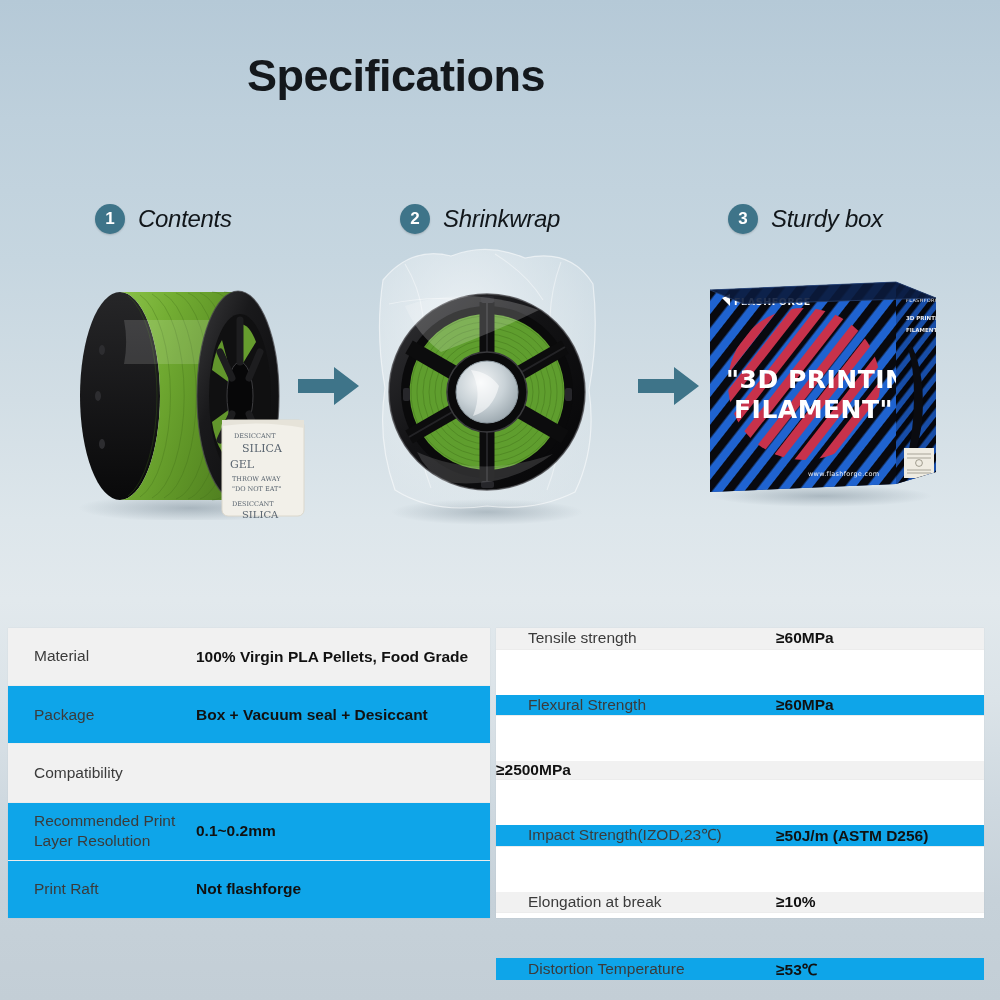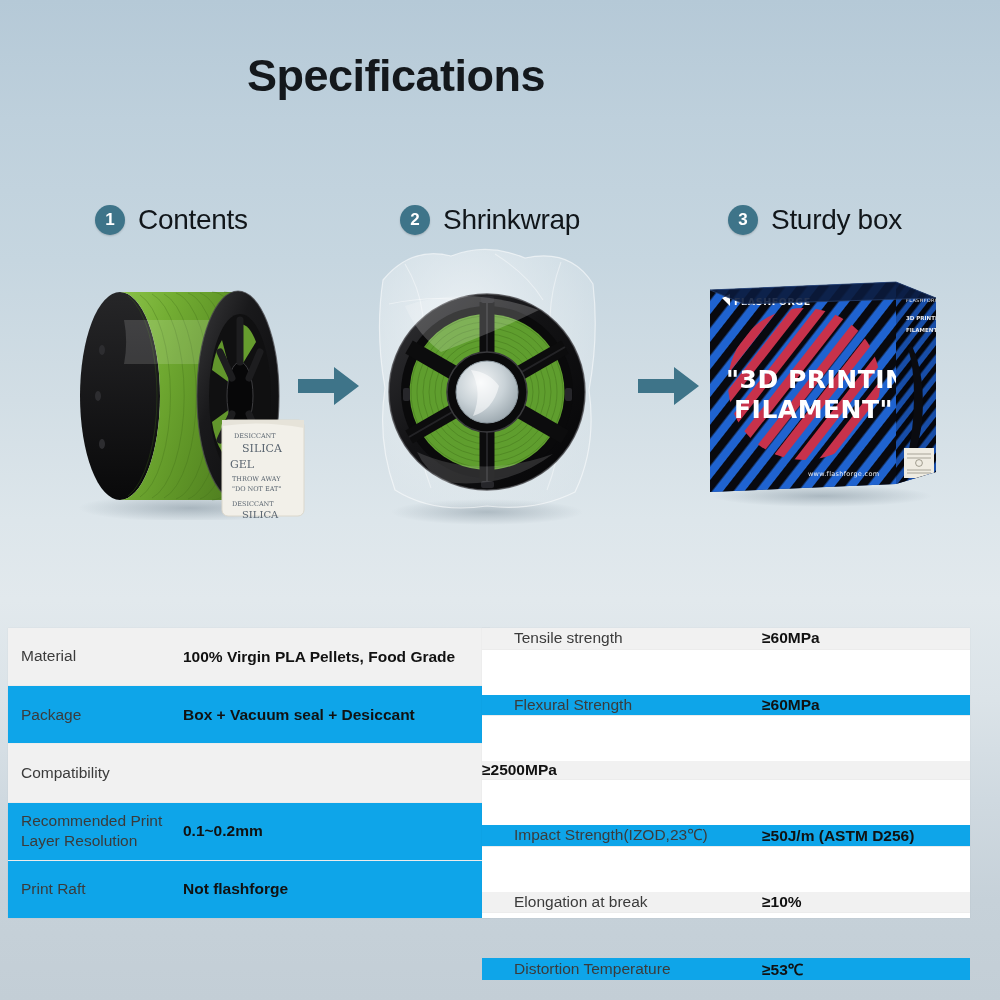--- a/index.html
+++ b/index.html
@@ -59,23 +59,24 @@
     background: #3e7489;
     color: #ffffff;
     font-size: 17px;
     font-weight: bold;
     display: flex;
     align-items: center;
     justify-content: center;
     box-shadow: 0 1px 2px rgba(0,0,0,0.18);
   }
   .step-label {
-    font-size: 28px;
+    font-size: 24px;
     color: #11161a;
     letter-spacing: -0.3px;
+    font-style: italic;
   }
   #step-head-1 { left: 95px;  top: 204px; }
   #step-head-2 { left: 400px; top: 204px; }
   #step-head-3 { left: 728px; top: 204px; }
 
   
   .arrow {
     position: absolute;
     width: 62px;
     height: 40px;
@@ -99,21 +100,21 @@
   .spec-table {
     position: absolute;
     top: 628px;
     height: 290px;
     background: #ffffff;
     display: flex;
     flex-direction: column;
     box-shadow: 0 0 1px rgba(0,0,0,0.10);
   }
   #spec-table-left  { left: 8px;   width: 482px; }
-  #spec-table-right { left: 482px; width: 488px; gap: 45px; }
+  #spec-table-right { left: 496px; width: 488px; gap: 45px; }
 
   .spec-row {
     flex: 1;
     display: flex;
     align-items: center;
     background: #0ea5e9;
     border-bottom: 1px solid #ececec;
   }
   .spec-row.alt { background: #f1f1f1; }
   .spec-row:last-child { border-bottom: none; justify-content: space-between; }
@@ -123,21 +124,21 @@
     color: #3b3b3b;
     line-height: 1.33;
     flex: 0 0 auto;
   }
   .spec-val {
     font-size: 15.5px;
     font-weight: bold;
     color: #111111;
     flex: 1 1 auto;
   }
-  #spec-table-left .spec-key  { padding-left: 13px; width: 162px; }
+  #spec-table-left .spec-key  { padding-left: 26px; width: 162px; }
   #spec-table-left .spec-val  { }
   #spec-table-right .spec-key { padding-left: 32px; width: 248px; }
   #spec-table-right .spec-val { }
 </style>
 </head>
 <body>
 
 <div id="page">
 
   <div class="title">Specifications</div>

